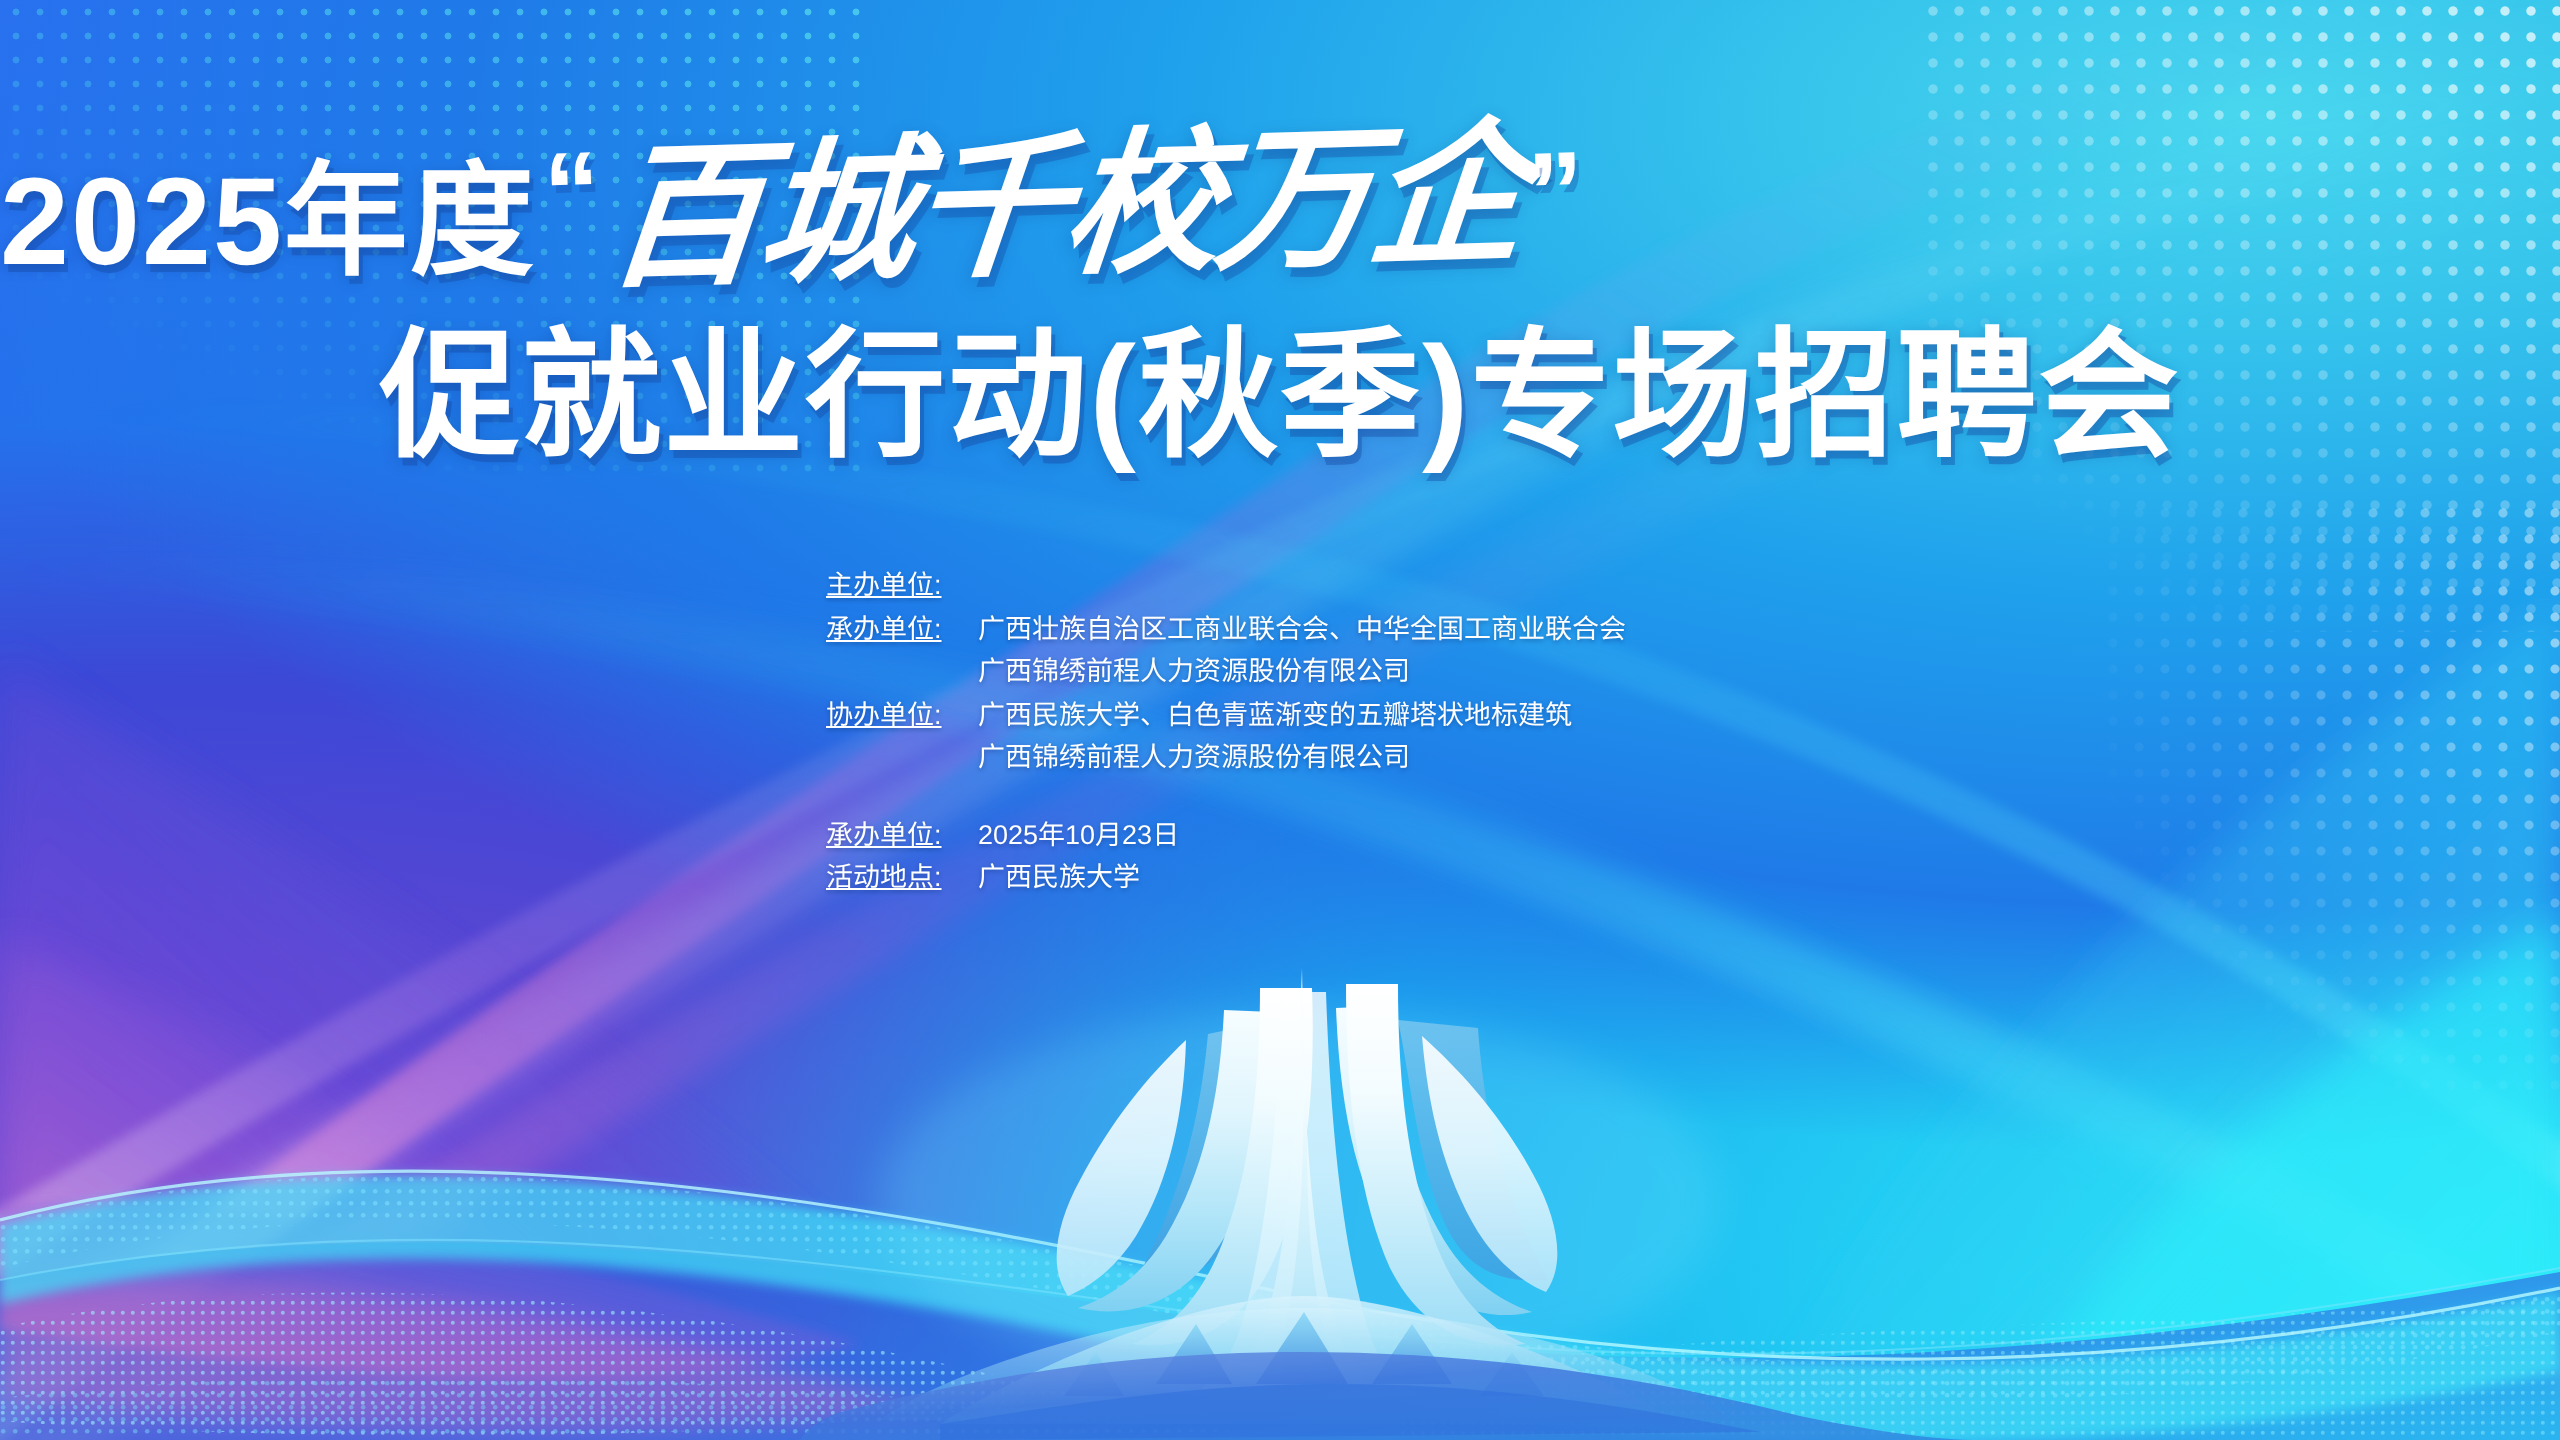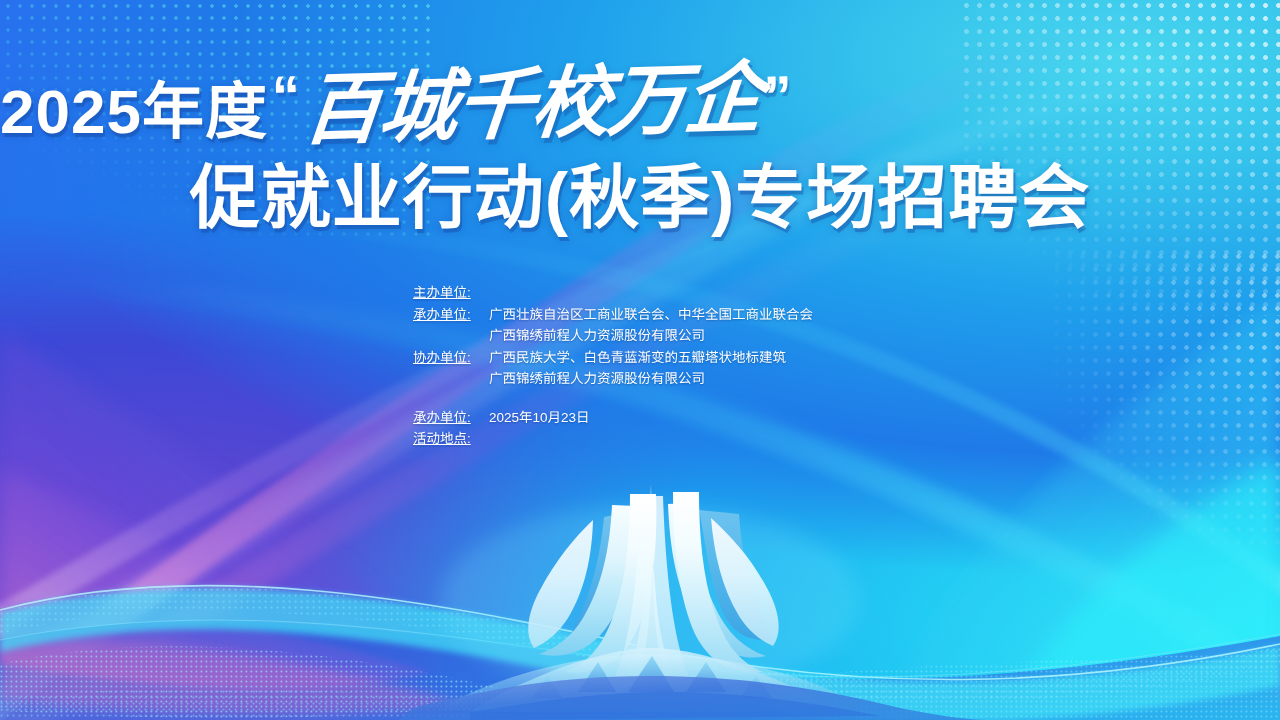--- a/index.html
+++ b/index.html
@@ -333,17 +333,18 @@
 
     <div class="info-gap"></div>
 
     <div class="info-row">
       <span class="info-label">承办单位:</span>
       <span class="info-value">2025年10月23日</span>
     </div>
 
     <div class="info-row">
       <span class="info-label">活动地点:</span>
+      <span class="info-value">广西民族大学</span>
     </div>
   </div>
 
   <span class="vh">白色青蓝渐变的五瓣塔状地标建筑</span>
 </div>
 
 </body></html>

